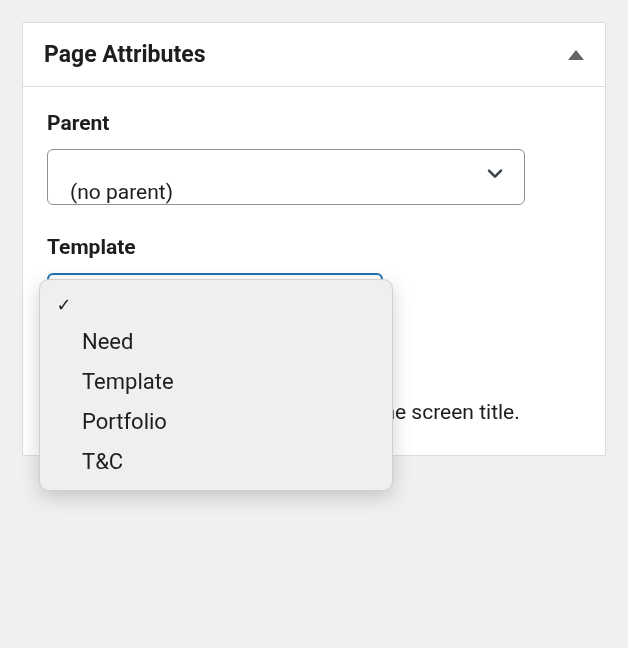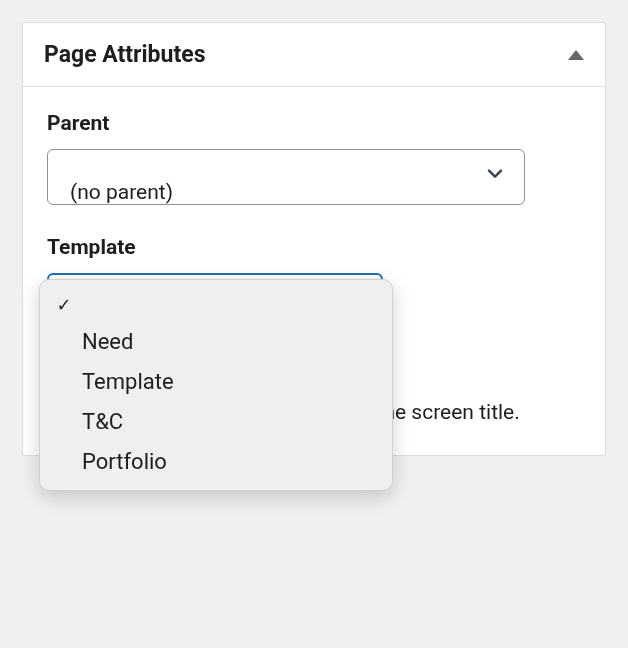--- a/index.html
+++ b/index.html
@@ -164,25 +164,25 @@
           <div class="dropdown-item">
             <span class="dropdown-check"></span>
             <span>Need</span>
           </div>
           <div class="dropdown-item">
             <span class="dropdown-check"></span>
             <span>Template</span>
           </div>
           <div class="dropdown-item">
             <span class="dropdown-check"></span>
-            <span>T&amp;C</span>
+            <span>Portfolio</span>
           </div>
           <div class="dropdown-item">
             <span class="dropdown-check"></span>
-            <span>Portfolio</span>
+            <span>T&amp;C</span>
           </div>
         </div>
     </div>
 
     <div class="help-text">Need help? Use the Help tab above the screen title.</div>
 
   </div>
 </div>
 
 </body></html>

